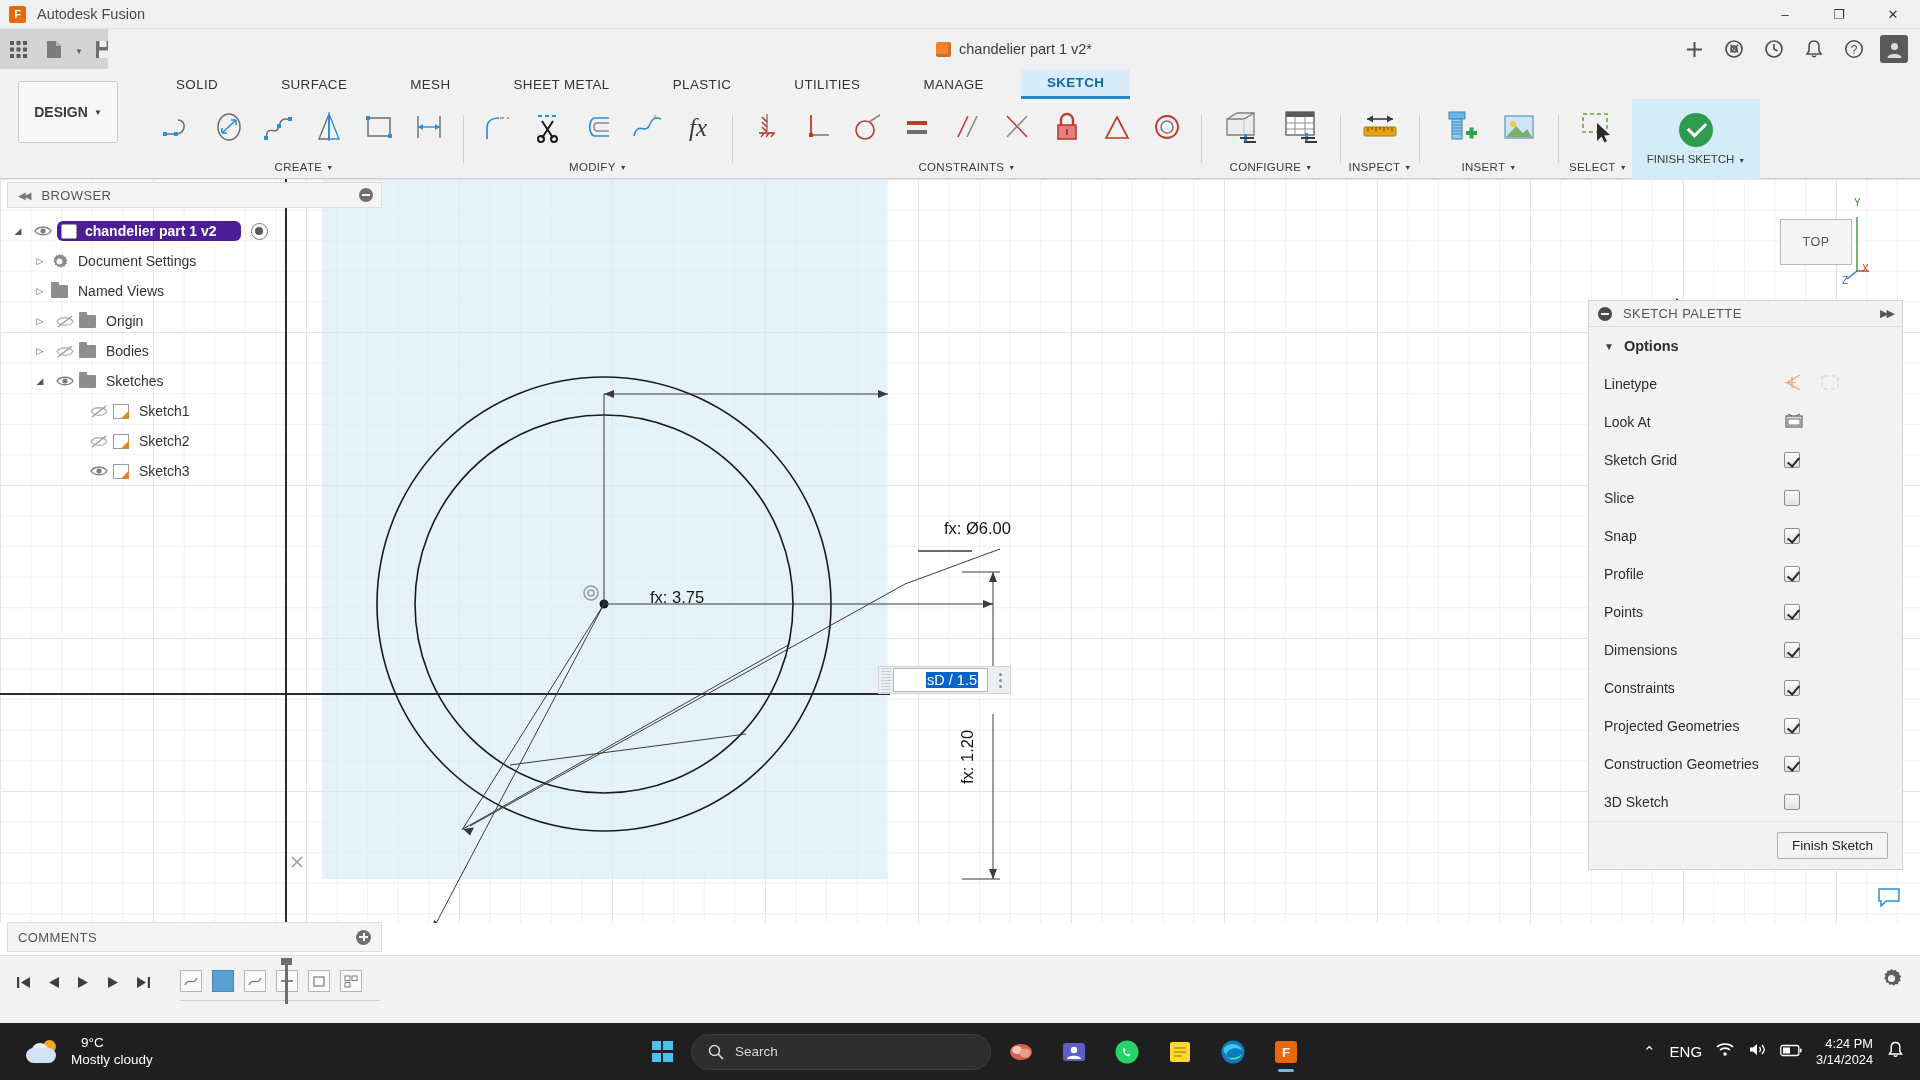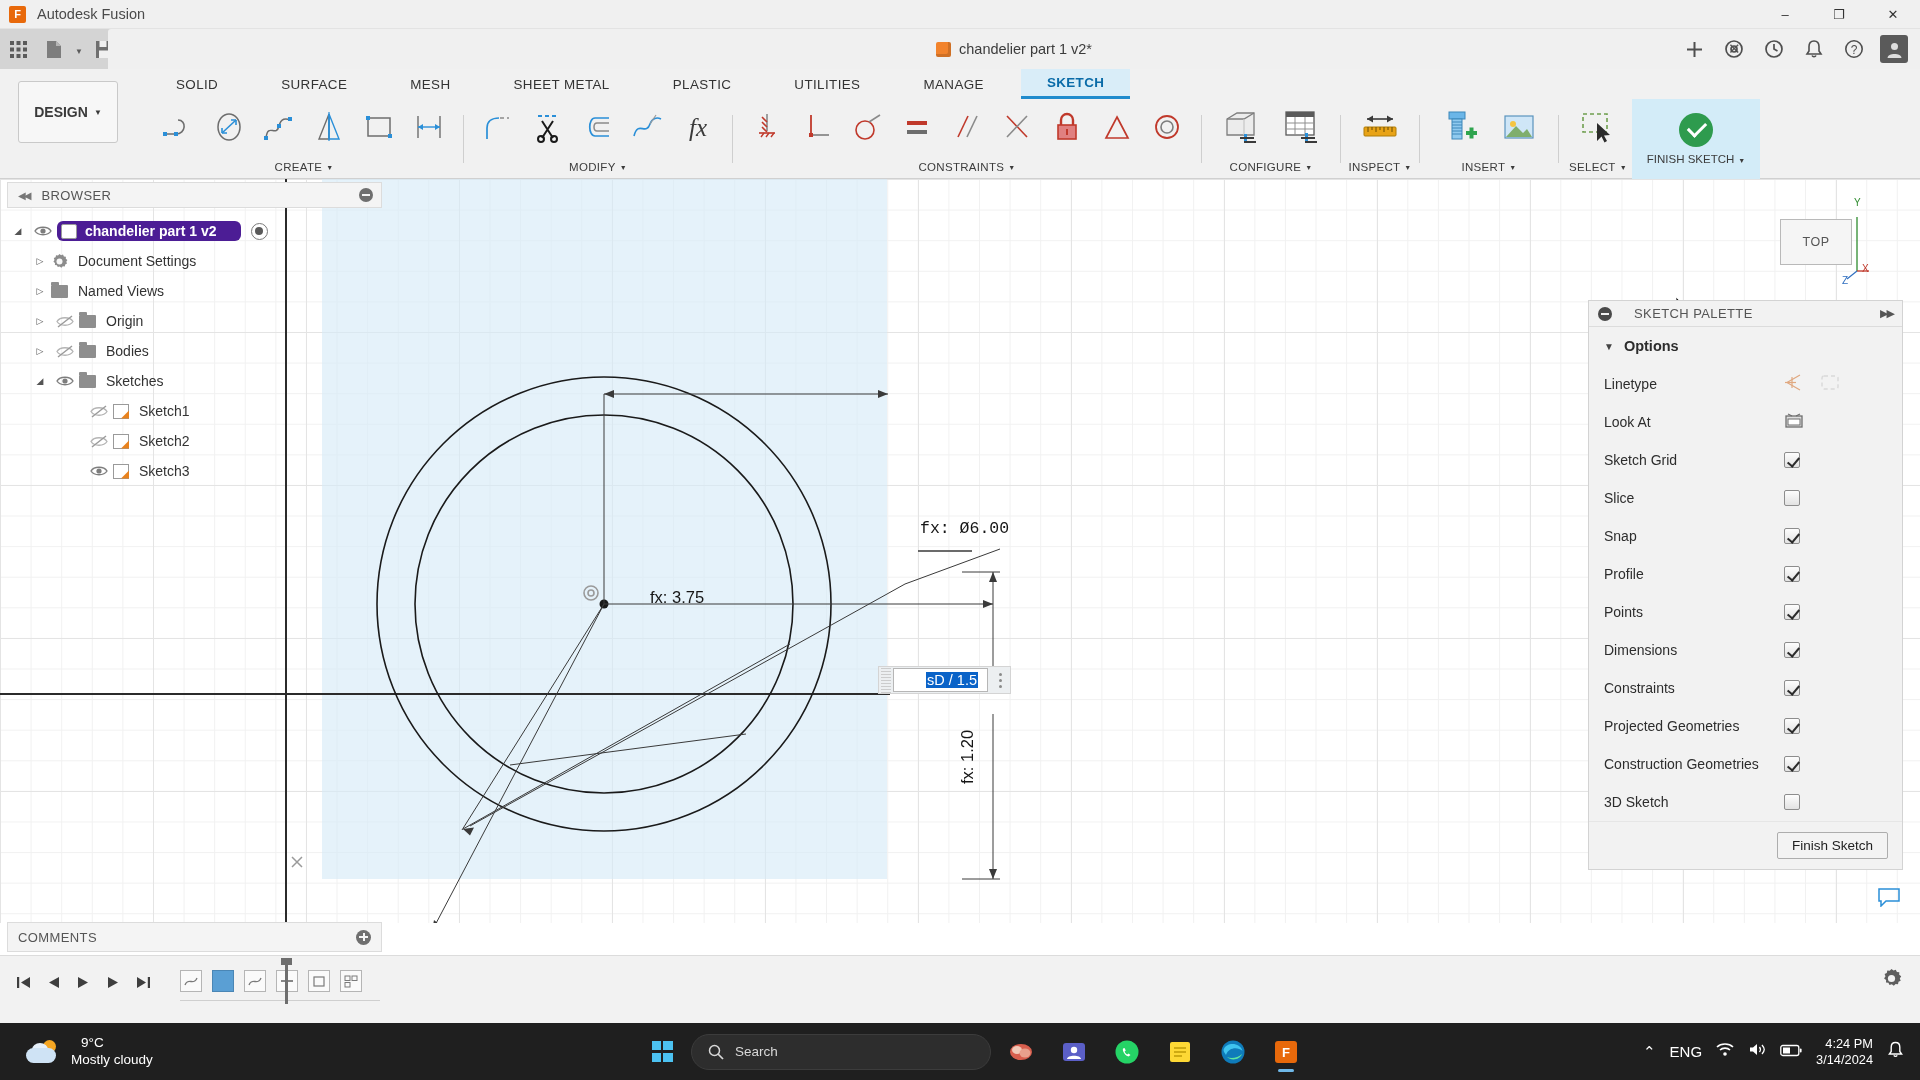--- a/index.html
+++ b/index.html
@@ -241,21 +241,21 @@
   .c-plus::before,.c-plus::after{ content:"";position:absolute;background:#f4f4f4;}
   .c-plus::before{ left:3.2px;top:6.6px;width:8.5px;height:2px;}
   .c-plus::after{ left:6.7px;top:3.2px;width:2px;height:8.5px;}
 
   
   .palette{
     position:absolute; right:17px; top:300px; width:315px;
     background:#f2f2f2; border:1px solid #d3d3d3;
   }
   .pal-head{
-    height:26px; display:flex; align-items:center; padding:0 9px; gap:22px;
+    height:26px; display:flex; align-items:center; padding:0 9px; gap:11px;
     border-bottom:1px solid #dcdcdc; background:#f2f2f2;
     font-size:13px; color:#555; letter-spacing:.4px;
   }
   .pal-min{ width:14px;height:14px;border-radius:50%;background:#4a4a4a;position:relative;}
   .pal-min::after{content:"";position:absolute;left:3px;top:6px;width:8px;height:2px;background:#f2f2f2;}
   .pal-expand{ margin-left:auto; color:#555; font-size:11px; letter-spacing:-2px; }
   .pal-section{
     height:38px; display:flex; align-items:center; gap:10px; padding-left:15px;
     font-size:14.5px; color:#2d2d2d; font-weight:700;
   }
@@ -808,21 +808,21 @@
       <line x1="962" y1="393" x2="1000" y2="393" stroke="#3a3a3a" stroke-width="1"></line>
       <line x1="962" y1="700" x2="1000" y2="700" stroke="#3a3a3a" stroke-width="1"></line>
 
       <line x1="604" y1="425" x2="462" y2="651" stroke="#3a3a3a" stroke-width="1"></line>
       <line x1="604" y1="425" x2="432" y2="752" stroke="#3a3a3a" stroke-width="1"></line>
       <path d="M432 752 l2 -11 l7 6 z" fill="#3a3a3a"></path>
 
       <path d="M292 678 l10 10 M292 688 l10 -10" stroke="#9a9a9a" stroke-width="1.5" fill="none"></path>
     </svg>
 
-    <div class="dimtext" style="left:920px; top:340px;font-family:Liberation Mono, monospace;">fx: Ø6.00</div>
+    <div class="dimtext" style="left:944px; top:340px;">fx: Ø6.00</div>
     <div class="dimtext" style="left:650px; top:409px;">fx: 3.75</div>
     <div class="dimtext" style="left:958px; top:605px; transform:rotate(-90deg); transform-origin:left top;">fx: 1.20</div>
 
     <div class="dim-edit">
       <div class="dim-edit-grip"></div>
       <div class="dim-edit-input">
         <span class="dim-edit-sel">sD / 1.5</span>
       </div>
       <div class="dim-edit-dots">
           <i></i>

